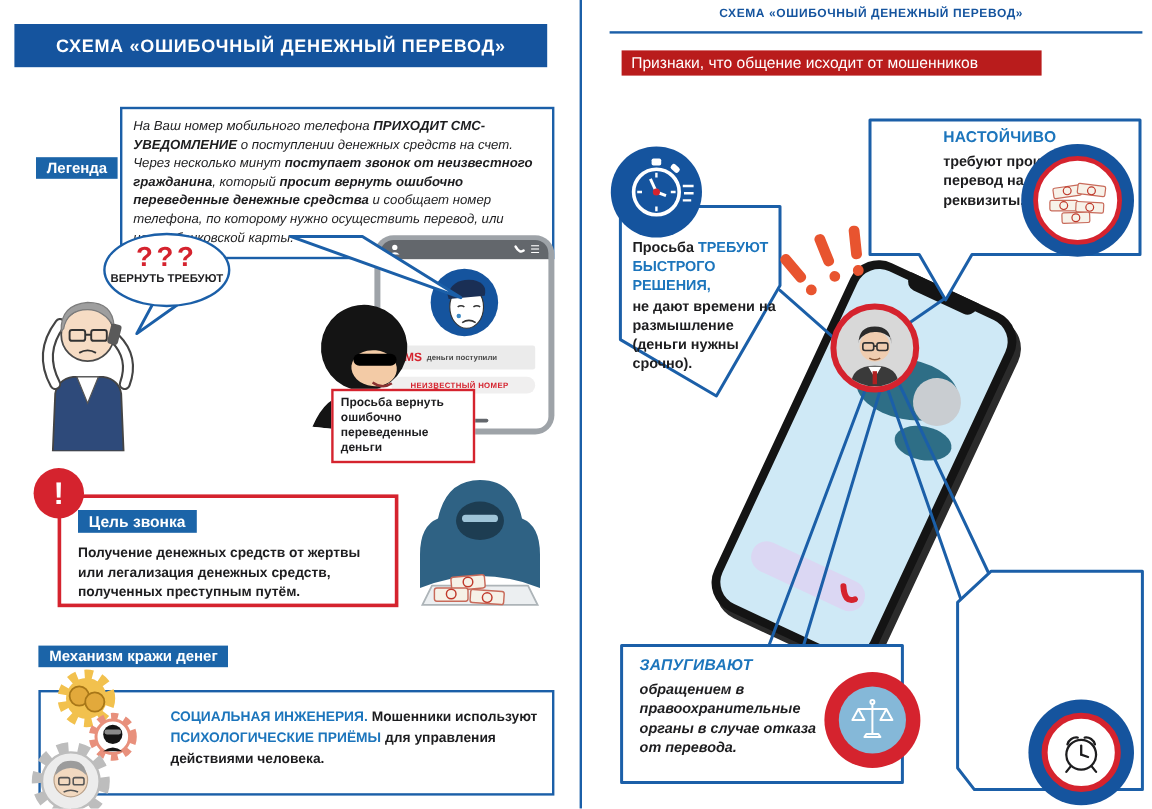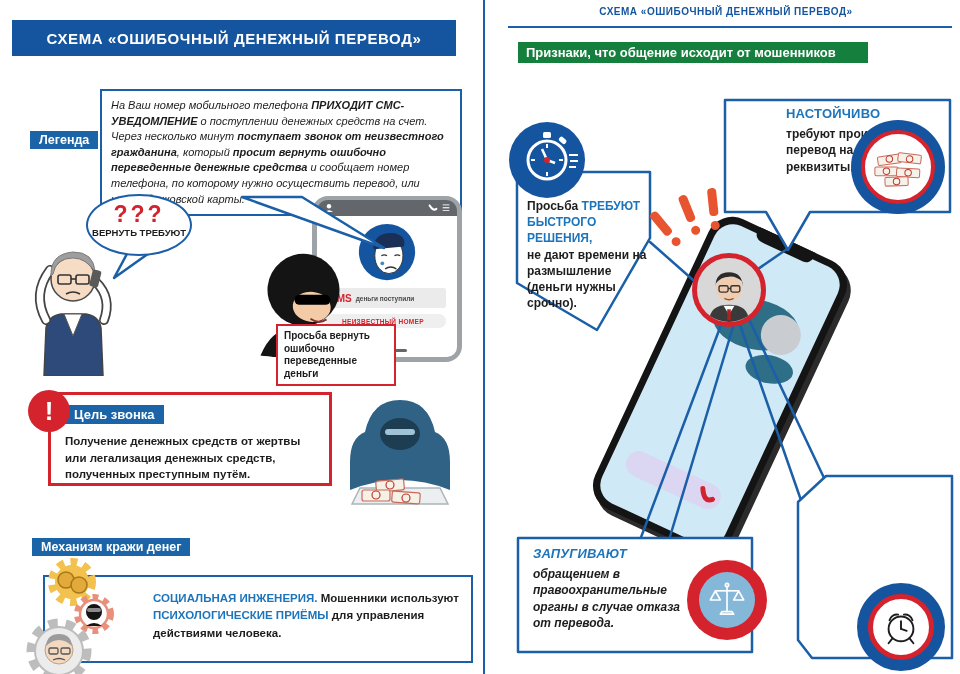--- a/index.html
+++ b/index.html
@@ -34,33 +34,33 @@
   .vp-sms .sms-red{color:#D5232E;font-weight:800;font-size:10px;margin-right:4px;}
   .vp-sms .sms-txt{color:#4a4a4a;font-weight:700;font-size:6.5px;}
   .vp-caller{position:absolute;left:9px;top:98px;width:120px;height:14px;background:#F0EFEF;border-radius:7px;
              display:flex;align-items:center;padding-left:16px;box-sizing:border-box;
              color:#D5232E;font-weight:700;font-size:6.5px;letter-spacing:.3px;text-transform:uppercase;}
   .vp-home{position:absolute;left:50%;bottom:5px;width:40px;height:3px;background:#63676C;border-radius:2px;transform:translateX(-50%);}
   .request-note{left:276px;top:324px;width:120px;border:2px solid #D5232E;background:#fff;padding:4px 6px;
                 font-size:10px;font-weight:700;line-height:1.25;z-index:7;box-sizing:border-box;}
   .alert-circle{left:28px;top:390px;width:42px;height:42px;border-radius:50%;background:#D5232E;color:#fff;
                 font-weight:800;font-size:26px;display:flex;align-items:center;justify-content:center;z-index:6;}
-  .goal-box{left:48px;top:392px;width:284px;height:94px;z-index:3;padding-left:22px;}
+  .goal-box{left:48px;top:412px;width:284px;height:94px;z-index:3;padding-left:22px;}
   .goal-label{position:absolute;left:14px;top:10px;font-size:13px;}
   .goal-text{position:absolute;left:14px;top:38px;width:252px;font-size:11.5px;font-weight:700;line-height:1.45;}
   .mech-label{left:32px;top:538px;font-size:12.5px;z-index:6;}
-  .mech-box{left:43px;top:575px;width:430px;height:88px;z-index:2;}
+  .mech-box{left:32px;top:575px;width:430px;height:88px;z-index:2;}
   .mech-text{position:absolute;left:108px;top:13px;width:306px;font-size:11.5px;font-weight:700;line-height:1.5;}
   .divider{left:483px;top:0;width:2px;height:674px;background:#1B5FA8;}
   
   .rpage{left:485px;top:0;width:475px;height:674px;}
   .r-small-title{left:15px;top:6px;width:452px;text-align:center;color:#15549E;font-weight:800;
                  font-size:10px;letter-spacing:.5px;}
   .r-rule{left:23px;top:26px;width:444px;height:2px;background:#1B5FA8;}
-  .r-bar{left:33px;top:42px;width:350px;height:21px;background:#15803d;color:#fff;font-weight:700;
+  .r-bar{left:33px;top:42px;width:350px;height:21px;background:#b91c1c;color:#fff;font-weight:400;
          font-size:13px;display:flex;align-items:center;padding-left:8px;box-sizing:border-box;}
   .stopwatch-circle{left:24px;top:122px;width:76px;height:76px;border-radius:50%;background:#15549E;
                     display:flex;align-items:center;justify-content:center;z-index:5;}
   .co1-text{left:42px;top:198px;width:126px;z-index:5;}
   .excls{left:172px;top:186px;width:76px;height:76px;z-index:4;}
   .excl{position:absolute;width:9px;}
   .excl .bar{width:9px;height:28px;background:#E8542F;border-radius:4px;}
   .excl .dot{width:9px;height:9px;background:#E8542F;border-radius:50%;margin-top:5px;}
   .co2-text{left:254px;top:106px;width:172px;z-index:5;margin-left:47px;}
   .money-circle{left:366px;top:120px;width:94px;height:94px;border-radius:50%;background:#15549E;

